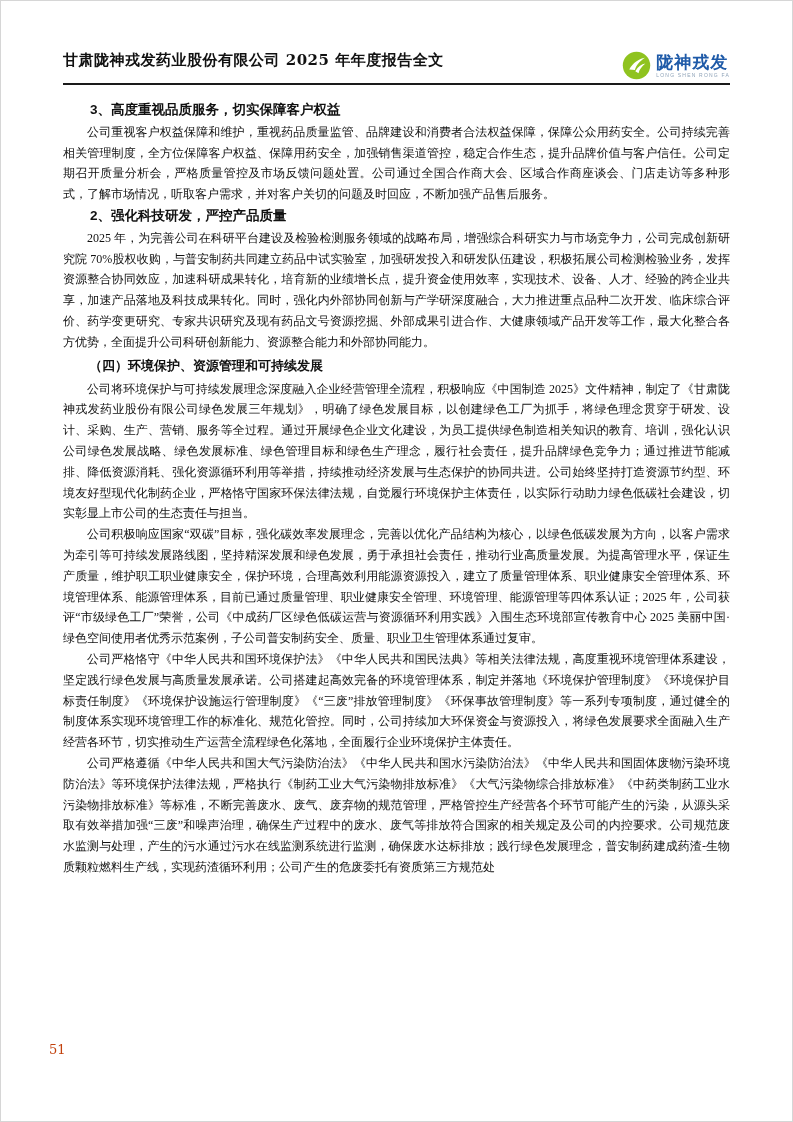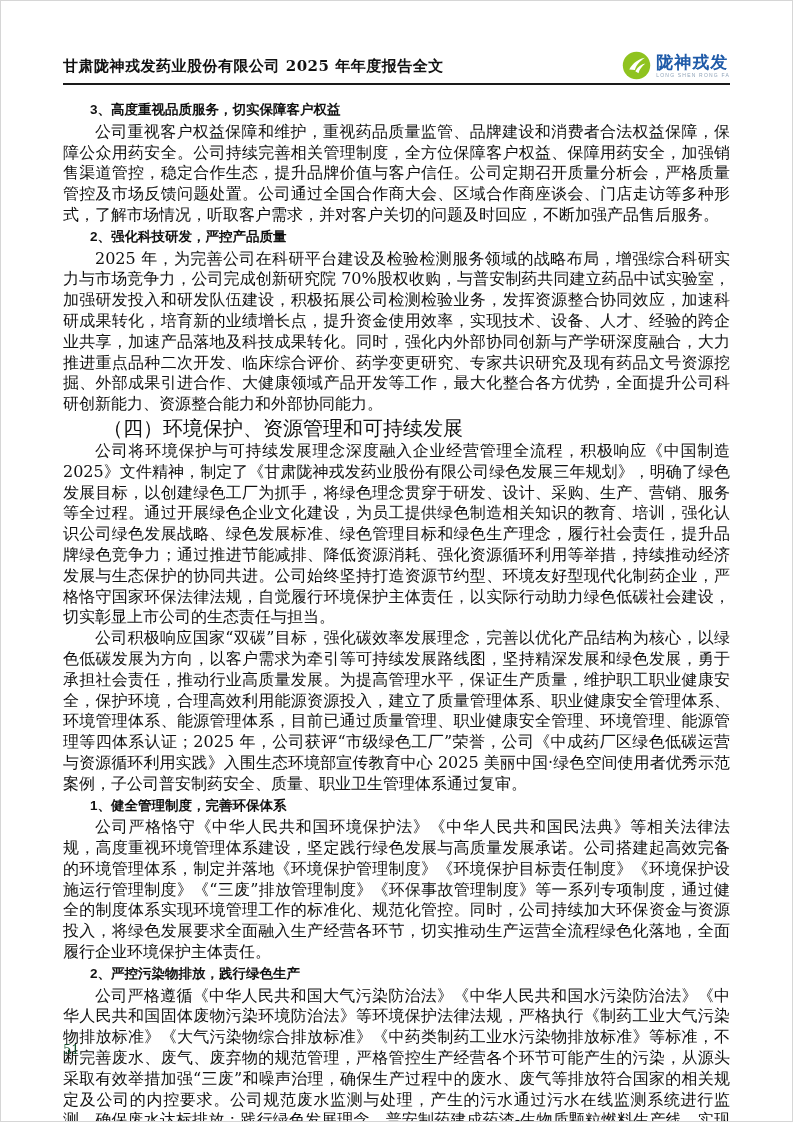--- a/index.html
+++ b/index.html
@@ -11,21 +11,20 @@
     border:1px solid #d6d6d6;
     font-family:"DejaVu Serif","Liberation Serif",serif;
     color:#111;
     overflow:hidden;
   }
   .inner{margin:0 62px;}
   .hdr{
     padding-top:50px;
     display:flex;
     justify-content:space-between;
-    align-items:flex-end;
     border-bottom:2px solid #1a1a1a;
     padding-bottom:3px;
   }
   .hdr-title{
     font-weight:bold;
     font-size:15px;
     letter-spacing:0.5px;
     padding-bottom:4px;
   }
   .logo{display:flex;align-items:center;gap:5px;}
@@ -40,30 +39,30 @@
     font-size:5px;color:#8fa3b8;letter-spacing:1.2px;margin-top:2px;
   }
   .bodytext{margin-top:15px;}
   .h3{
     font-family:"Liberation Sans","DejaVu Sans",sans-serif;
     font-weight:bold;font-size:13.5px;line-height:20.8px;
     text-indent:2em;margin:1px 0 1px 0;
   }
   .h2{
     font-family:"Liberation Sans","DejaVu Sans",sans-serif;
-    font-weight:normal;font-size:20px;line-height:22px;
+    font-weight:bold;font-size:13px;line-height:22px;
     text-indent:2em;margin:2px 0 2px 0;
   }
   .para{
-    font-size:16px;line-height:20.8px;
-    text-align:justify;text-indent:2em;margin:0;
+    font-size:12px;line-height:20.8px;
+    text-align:justify;text-indent:2em;margin:0;font-family:Liberation Serif, serif;
   }
   .pagenum{
-    position:absolute;left:62px;bottom:64px;
-    font-size:13px;color:#14532d;
+    position:absolute;left:48px;bottom:64px;
+    font-size:13px;color:#c2410c;
   }
 </style>
 </head>
 <body>
 
 <div class="page">
   <div class="inner">
     <header class="hdr">
       <div class="hdr-title">甘肃陇神戎发药业股份有限公司 2025 年年度报告全文</div>
       <div class="logo">
@@ -83,22 +82,20 @@
       <h3 class="h3">3、高度重视品质服务，切实保障客户权益</h3>
       <p class="para">公司重视客户权益保障和维护，重视药品质量监管、品牌建设和消费者合法权益保障，保障公众用药安全。公司持续完善相关管理制度，全方位保障客户权益、保障用药安全，加强销售渠道管控，稳定合作生态，提升品牌价值与客户信任。公司定期召开质量分析会，严格质量管控及市场反馈问题处置。公司通过全国合作商大会、区域合作商座谈会、门店走访等多种形式，了解市场情况，听取客户需求，并对客户关切的问题及时回应，不断加强产品售后服务。</p>
 
       <h3 class="h3">2、强化科技研发，严控产品质量</h3>
       <p class="para">2025 年，为完善公司在科研平台建设及检验检测服务领域的战略布局，增强综合科研实力与市场竞争力，公司完成创新研究院 70%股权收购，与普安制药共同建立药品中试实验室，加强研发投入和研发队伍建设，积极拓展公司检测检验业务，发挥资源整合协同效应，加速科研成果转化，培育新的业绩增长点，提升资金使用效率，实现技术、设备、人才、经验的跨企业共享，加速产品落地及科技成果转化。同时，强化内外部协同创新与产学研深度融合，大力推进重点品种二次开发、临床综合评价、药学变更研究、专家共识研究及现有药品文号资源挖掘、外部成果引进合作、大健康领域产品开发等工作，最大化整合各方优势，全面提升公司科研创新能力、资源整合能力和外部协同能力。</p>
 
       <h2 class="h2">（四）环境保护、资源管理和可持续发展</h2>
       <p class="para">公司将环境保护与可持续发展理念深度融入企业经营管理全流程，积极响应《中国制造 2025》文件精神，制定了《甘肃陇神戎发药业股份有限公司绿色发展三年规划》，明确了绿色发展目标，以创建绿色工厂为抓手，将绿色理念贯穿于研发、设计、采购、生产、营销、服务等全过程。通过开展绿色企业文化建设，为员工提供绿色制造相关知识的教育、培训，强化认识公司绿色发展战略、绿色发展标准、绿色管理目标和绿色生产理念，履行社会责任，提升品牌绿色竞争力；通过推进节能减排、降低资源消耗、强化资源循环利用等举措，持续推动经济发展与生态保护的协同共进。公司始终坚持打造资源节约型、环境友好型现代化制药企业，严格恪守国家环保法律法规，自觉履行环境保护主体责任，以实际行动助力绿色低碳社会建设，切实彰显上市公司的生态责任与担当。</p>
       <p class="para">公司积极响应国家“双碳”目标，强化碳效率发展理念，完善以优化产品结构为核心，以绿色低碳发展为方向，以客户需求为牵引等可持续发展路线图，坚持精深发展和绿色发展，勇于承担社会责任，推动行业高质量发展。为提高管理水平，保证生产质量，维护职工职业健康安全，保护环境，合理高效利用能源资源投入，建立了质量管理体系、职业健康安全管理体系、环境管理体系、能源管理体系，目前已通过质量管理、职业健康安全管理、环境管理、能源管理等四体系认证；2025 年，公司获评“市级绿色工厂”荣誉，公司《中成药厂区绿色低碳运营与资源循环利用实践》入围生态环境部宣传教育中心 2025 美丽中国·绿色空间使用者优秀示范案例，子公司普安制药安全、质量、职业卫生管理体系通过复审。</p>
 
-      <h3 class="h3">1、健全管理制度，完善环保体系</h3>
       <p class="para">公司严格恪守《中华人民共和国环境保护法》《中华人民共和国民法典》等相关法律法规，高度重视环境管理体系建设，坚定践行绿色发展与高质量发展承诺。公司搭建起高效完备的环境管理体系，制定并落地《环境保护管理制度》《环境保护目标责任制度》《环境保护设施运行管理制度》《“三废”排放管理制度》《环保事故管理制度》等一系列专项制度，通过健全的制度体系实现环境管理工作的标准化、规范化管控。同时，公司持续加大环保资金与资源投入，将绿色发展要求全面融入生产经营各环节，切实推动生产运营全流程绿色化落地，全面履行企业环境保护主体责任。</p>
 
-      <h3 class="h3">2、严控污染物排放，践行绿色生产</h3>
       <p class="para">公司严格遵循《中华人民共和国大气污染防治法》《中华人民共和国水污染防治法》《中华人民共和国固体废物污染环境防治法》等环境保护法律法规，严格执行《制药工业大气污染物排放标准》《大气污染物综合排放标准》《中药类制药工业水污染物排放标准》等标准，不断完善废水、废气、废弃物的规范管理，严格管控生产经营各个环节可能产生的污染，从源头采取有效举措加强“三废”和噪声治理，确保生产过程中的废水、废气等排放符合国家的相关规定及公司的内控要求。公司规范废水监测与处理，产生的污水通过污水在线监测系统进行监测，确保废水达标排放；践行绿色发展理念，普安制药建成药渣-生物质颗粒燃料生产线，实现药渣循环利用；公司产生的危废委托有资质第三方规范处</p>
     </main>
   </div>
 
   <div class="pagenum">51</div>
 </div>
 
 </body></html>

